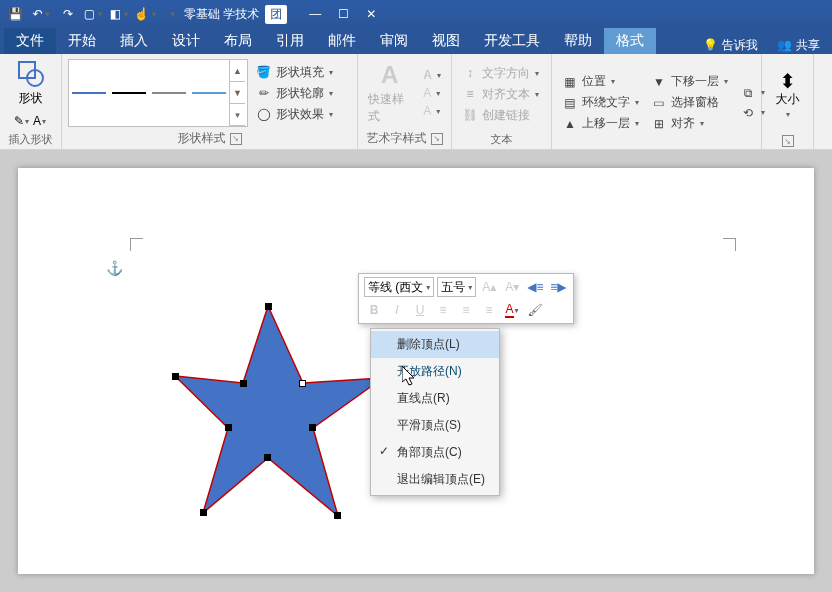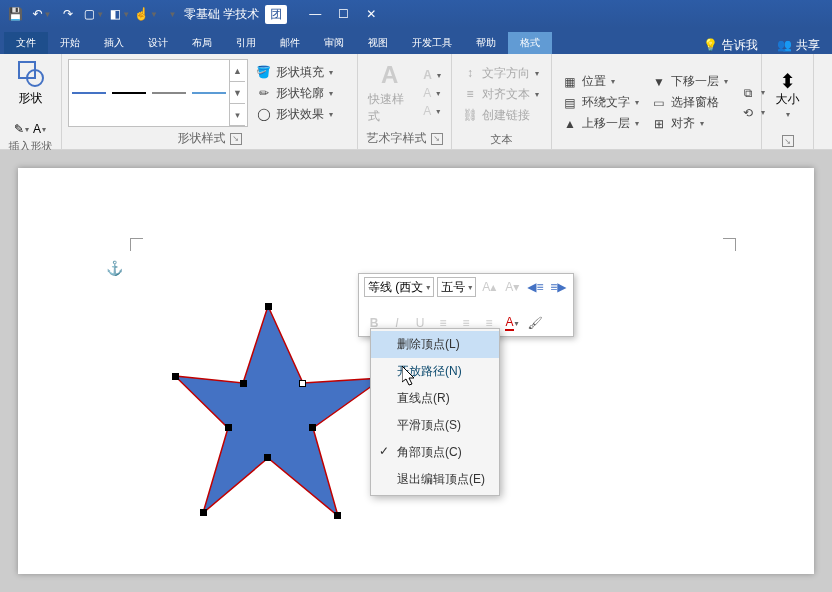--- a/index.html
+++ b/index.html
@@ -5,21 +5,21 @@
 *{margin:0;padding:0;box-sizing:border-box;font-family:"Microsoft YaHei",Arial,sans-serif;font-size:12px;user-select:none}
 body{background:#fff;width:832px;height:592px;overflow:hidden;position:relative}
 .titlebar{height:28px;background:linear-gradient(#2d5ca6,#2a5599);display:flex;align-items:center;color:#fff;padding:0 4px}
 .qat{display:flex;align-items:center;gap:2px}
 .qat-btn{width:24px;height:22px;display:flex;align-items:center;justify-content:center;color:#fff;border-radius:2px}
 .title-center{flex:1;text-align:center;font-size:12px;display:flex;align-items:center;justify-content:center;gap:4px}
 .title-right{display:flex;align-items:center;gap:6px;font-size:11px}
 .win-btns{display:flex;margin-left:8px}
 .win-btn{width:28px;height:22px;display:flex;align-items:center;justify-content:center;color:#fff}
 .tabs{height:26px;background:#2a5599;display:flex;align-items:flex-end;color:#fff;padding:0 4px}
-.tab{padding:4px 12px;cursor:pointer;font-size:10px}
+.tab{padding:4px 12px;cursor:pointer;font-size:14px}
 .tab.file{background:#1e4e8c}
 .tab.active{background:#619bd4;color:#fff}
 .tab-right{margin-left:auto;display:flex;align-items:center;gap:20px;padding-right:8px}
 .ribbon{height:96px;background:#f1f1f1;border-bottom:1px solid #d4d4d4;display:flex}
 .group{border-right:1px solid #d4d4d4;padding:4px 6px 2px;display:flex;flex-direction:column;height:100%}
 .group-content{flex:1;display:flex;align-items:center;gap:4px}
 .group-label{text-align:center;font-size:11px;color:#666;padding-top:2px;display:flex;align-items:center;justify-content:center;gap:4px}
 .dlauncher{width:12px;height:12px;border:1px solid #888;display:inline-flex;align-items:center;justify-content:center;font-size:8px;color:#888}
 .big-btn{display:flex;flex-direction:column;align-items:center;gap:2px;padding:2px 4px;border-radius:2px}
 .gallery{width:180px;height:68px;border:1px solid #c0c0c0;background:#fff;display:flex;position:relative}
@@ -30,21 +30,21 @@
 .stack-item{display:flex;align-items:center;gap:4px;padding:1px 4px;font-size:12px;color:#444;border-radius:2px;white-space:nowrap}
 .stack-item.disabled{color:#aaa}
 .ico{width:16px;height:16px;display:inline-flex;align-items:center;justify-content:center}
 .canvas{position:absolute;top:150px;left:0;right:0;bottom:0;background:#ccc;padding:18px}
 .page{background:#fff;width:100%;height:100%;box-shadow:0 0 6px rgba(0,0,0,.3);position:relative}
 .corner-tl{position:absolute;top:70px;left:112px;width:13px;height:13px;border-left:1px solid #999;border-top:1px solid #999}
 .corner-tr{position:absolute;top:70px;right:78px;width:13px;height:13px;border-right:1px solid #999;border-top:1px solid #999}
 .anchor{position:absolute;top:92px;left:88px;color:#2a5599;font-size:14px}
 .star{position:absolute;top:130px;left:155px}
 .handle{width:7px;height:7px;background:#000;position:absolute}
-.mini-toolbar{position:absolute;top:105px;left:340px;background:#fff;border:1px solid #bbb;box-shadow:2px 2px 6px rgba(0,0,0,.25);padding:3px 5px;display:flex;flex-direction:column;gap:16px}
+.mini-toolbar{position:absolute;top:105px;left:340px;background:#fff;border:1px solid #bbb;box-shadow:2px 2px 6px rgba(0,0,0,.25);padding:3px 5px;display:flex;flex-direction:column;gap:3px}
 .mini-row{display:flex;align-items:center;gap:3px}
 .mini-sel{border:1px solid #bbb;height:20px;padding:0 3px;font-size:11px;display:flex;align-items:center;gap:2px;background:#fff}
 .mini-btn{width:20px;height:20px;display:flex;align-items:center;justify-content:center;color:#555;border-radius:2px}
 .mini-btn.disabled{color:#ccc}
 .ctx-menu{position:absolute;top:160px;left:352px;width:130px;background:#f5f5f5;border:1px solid #bbb;box-shadow:2px 2px 8px rgba(0,0,0,.3);padding:2px 0}
 .ctx-item{padding:5px 8px 5px 26px;font-size:12px;color:#333;position:relative}
 .ctx-item.highlight{background:#c8dff5}
 .ctx-item.disabled{color:#0c4a6e}
 .ctx-item .check{position:absolute;left:8px;top:5px;color:#333}
 .cursor{position:absolute;top:198px;left:384px;font-size:18px;color:#000;z-index:100;pointer-events:none}
@@ -91,21 +91,21 @@
   <div class="tab">帮助</div>
   <div class="tab active">格式</div>
   <div class="tab-right">
     <span>💡 <span>告诉我</span></span>
     <span>👥 <span>共享</span></span>
   </div>
 </div>
 
 <div class="ribbon">
   <div class="group" style="width:62px">
-    <div class="group-content" style="flex-direction:column;gap:12px">
+    <div class="group-content" style="flex-direction:column;gap:4px">
       <div class="big-btn">
         <svg width="28" height="28">
             <rect x="2" y="2" width="16" height="16" fill="none" stroke="#4472C4" stroke-width="2"></rect>
             <circle cx="18" cy="18" r="8" fill="none" stroke="#4472C4" stroke-width="2"></circle>
           </svg>
         <span>形状</span>
       </div>
       <div style="display:flex;gap:2px">
         <span class="ico">✎<span class="drop">▾</span></span>
         <span class="ico">A<span class="drop">▾</span></span>

